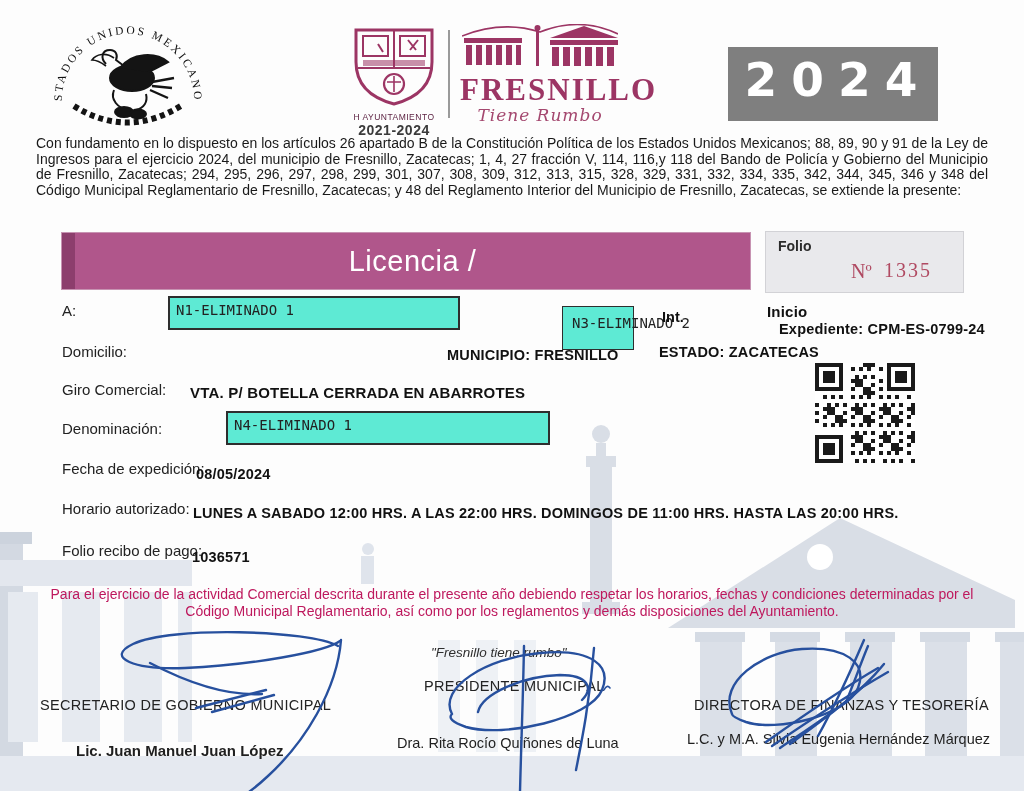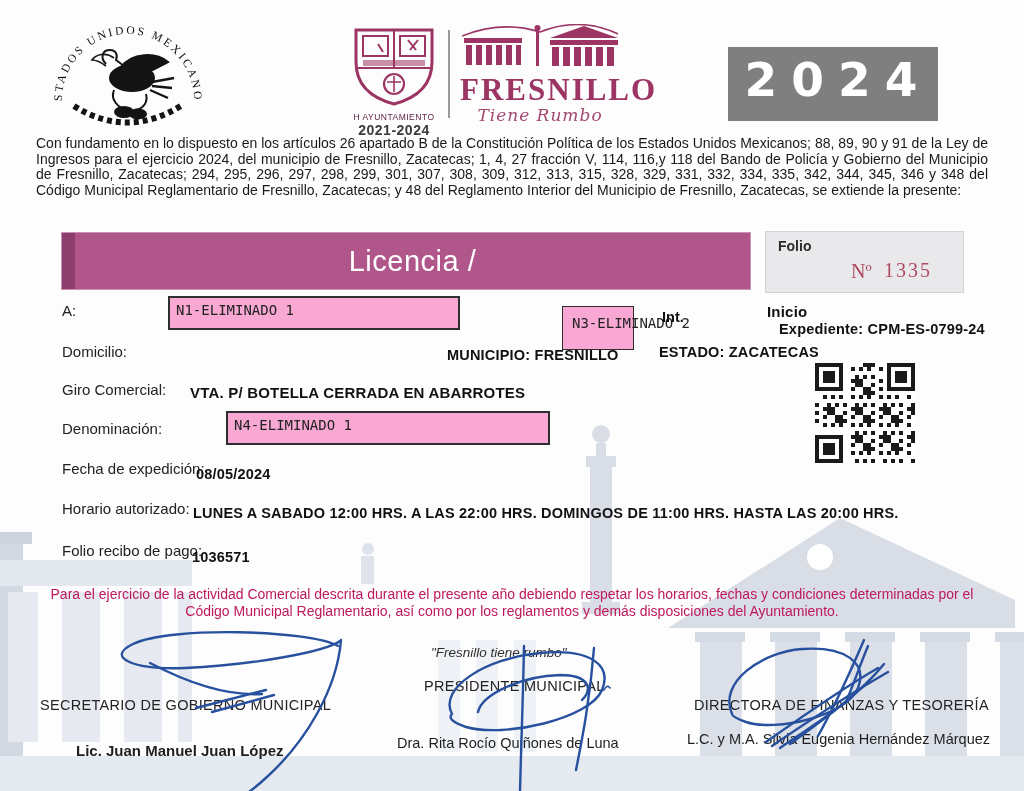--- a/index.html
+++ b/index.html
@@ -23,21 +23,21 @@
   .banner{background:#b0568b;border-left:13px solid #8d3e6d;box-shadow:0 0 0 1px #c793b2;
     display:flex;align-items:center;justify-content:center;color:#fff;}
   .banner .t1{font-size:29px;letter-spacing:.5px;}
   .banner .t2{font-size:37px;font-weight:bold;letter-spacing:1px;}
   .folio-box{background:#e9e9ec;border:1px solid #d2d2d6;}
   .folio-label{font-size:14px;font-weight:bold;color:#2b2b2b;}
   .folio-no{font-family:"Liberation Serif", serif;font-size:20px;color:#b04a62;}
   
   .lbl{font-size:15px;color:#222;}
   .val-b{font-size:14.5px;font-weight:bold;color:#111;letter-spacing:.2px;white-space:nowrap;}
-  .redact-box{border:2px solid #2e2e2e;background:#f9a8d4;}
+  .redact-box{border:2px solid #2e2e2e;background:#5eead4;}
   .redact-text{font-family:"DejaVu Sans Mono", monospace;font-size:14px;color:#222;white-space:nowrap;padding:4px 0 0 6px;}
   .int-lbl{font-size:14.5px;font-weight:bold;color:#111;}
   
   .footer-par{font-size:14px;line-height:17px;text-align:center;color:#be185d;}
   .sig-title{font-size:14.5px;color:#232323;letter-spacing:.3px;white-space:nowrap;}
   .sig-name{font-size:14.5px;color:#1f1f1f;white-space:nowrap;}
   .sig-name.bold{font-weight:bold;font-size:15px;}
   .quote{font-style:italic;font-size:13.5px;color:#2e2e2e;white-space:nowrap;}
   #signatures{position:absolute;left:0;top:0;width:1024px;height:791px;z-index:3;pointer-events:none;}
   .content{z-index:2;}

